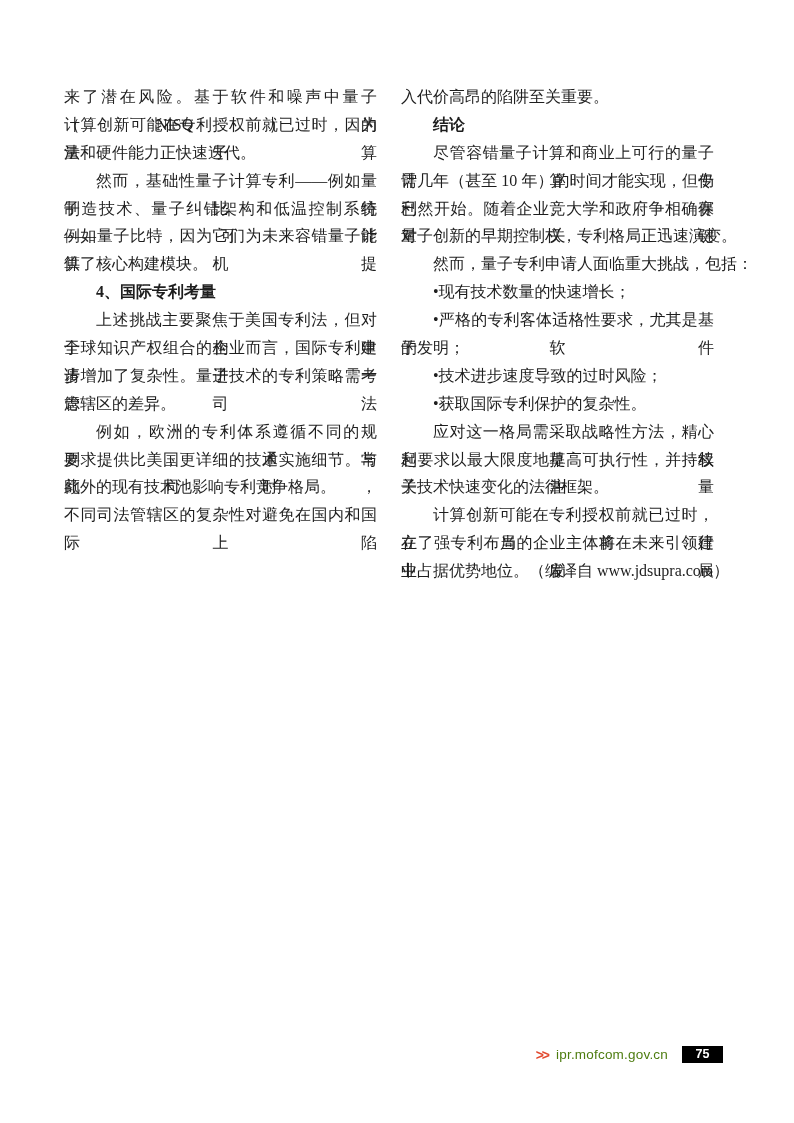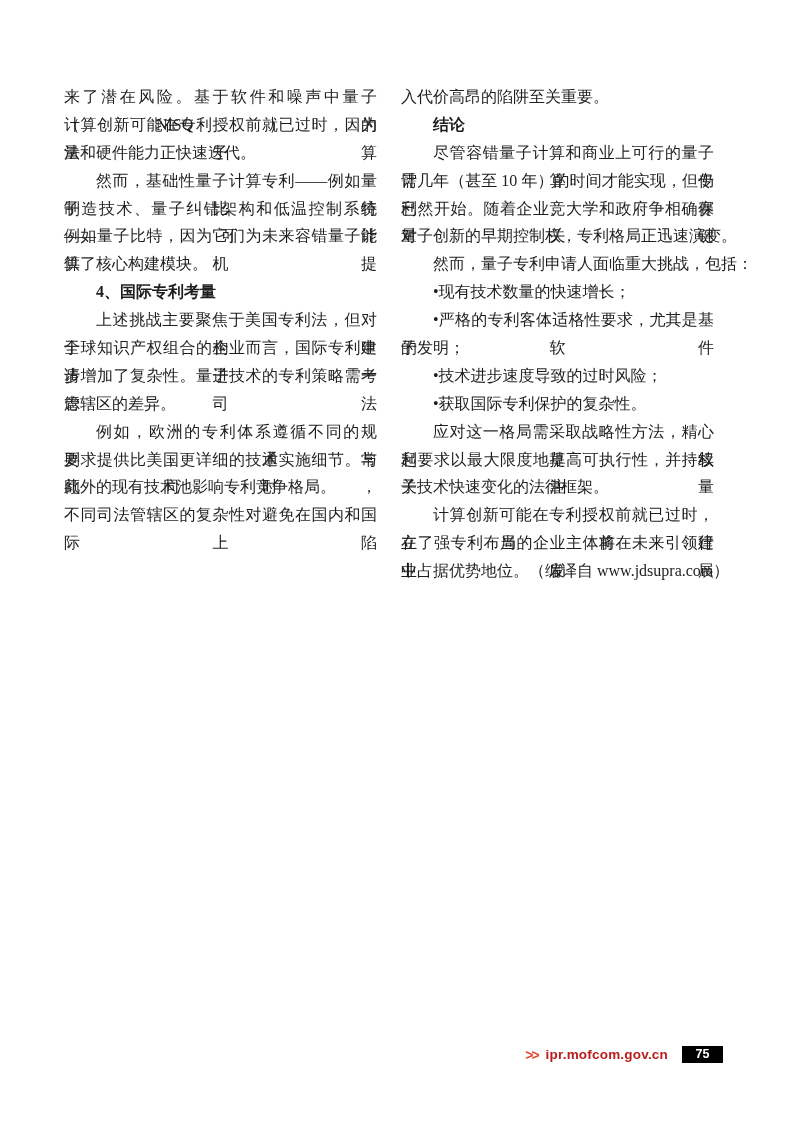--- a/index.html
+++ b/index.html
@@ -53,23 +53,23 @@
   }
   .chevrons {
     font-weight: bold;
     font-size: 14px;
     letter-spacing: -2px;
     margin-right: 8px;
     line-height: 1;
     transform: scaleY(1.1);
   }
   .site {
-    font-weight: bold;
+    font-weight: normal;
     font-size: 13.5px;
-    color: #b91c1c;
+    color: #4d7c0f;
     letter-spacing: 0.2px;
   }
   .pagenum-box {
     margin-left: 14px;
     width: 41px;
     height: 17px;
     color: #ffffff;
     font-weight: bold;
     font-size: 12.5px;
     display: flex;

